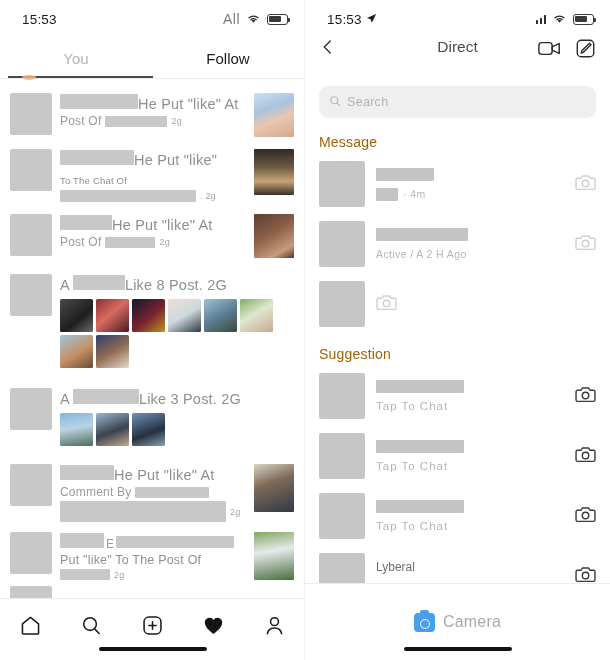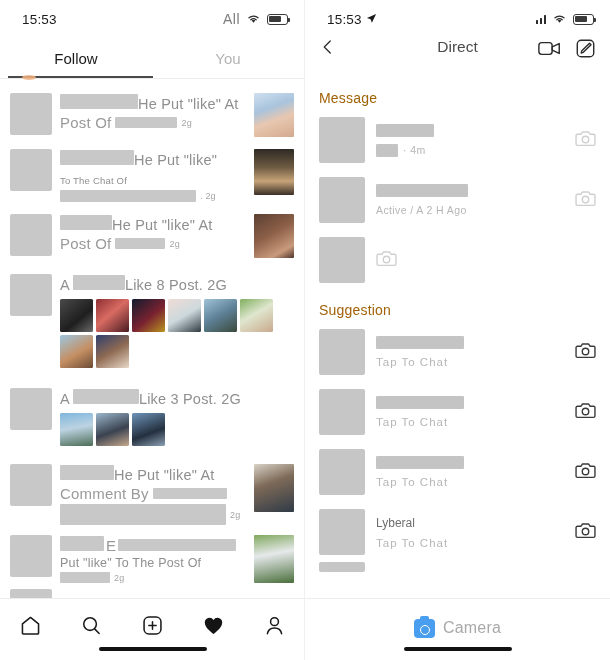--- a/index.html
+++ b/index.html
@@ -48,21 +48,21 @@
 
   
   .feed { height: 533px; overflow: hidden; padding-top: 8px; }
   .act { display: flex; padding: 6px 10px 6px 10px; align-items: flex-start; }
   .avatar { width: 42px; height: 42px; background: #c8c8c8; border-radius: 2px; flex: 0 0 42px; }
   .act-body { flex: 1; min-width: 0; padding-left: 8px; padding-top: 1px; }
   .line { display: flex; flex-wrap: wrap; align-items: baseline; gap: 0; }
   .redact { display: inline-block; background: #c8c8c8; height: 13px; vertical-align: middle; border-radius: 1px; }
   .redact.tall { height: 15px; }
   .txt { font-size: 14.5px; color: #8f8f8f; letter-spacing: .2px; white-space: nowrap; }
-  .txt.sm { font-size: 15px; color: #9a9a9a; }
+  .txt.sm { font-size: 12px; color: #9a9a9a; }
   .txt.xs { font-size: 9px; color: #a5a5a5; }
   .thumb { width: 40px; height: 44px; flex: 0 0 40px; margin-left: 6px; border-radius: 1px;
            background-size: cover; background-position: center; }
   .act-sub { margin-top: 2px; display: flex; align-items: center; gap: 4px; flex-wrap: wrap; }
 
   
   .grid { display: flex; flex-wrap: wrap; gap: 3px; margin-top: 6px; }
   .gph { width: 33px; height: 33px; border-radius: 1.5px; background-size: cover; background-position: center; }
 
   
@@ -95,23 +95,23 @@
   .drow { display: flex; align-items: center; padding: 7px 14px; gap: 11px; }
   .dav { width: 46px; height: 46px; background: #c6c6c6; flex: 0 0 46px; border-radius: 2px; }
   .dtext { flex: 1; min-width: 0; }
   .dname { height: 13px; background: #c4c4c4; border-radius: 1px; }
   .dsub { margin-top: 7px; display: flex; align-items: center; gap: 5px; }
   .dsub-txt { font-size: 10.5px; color: #b6b6b6; letter-spacing: .4px; white-space: nowrap; }
   .dname-txt { font-size: 12px; color: #6e6e6e; }
   .dsub-chip { width: 22px; height: 13px; background: #c4c4c4; border-radius: 1px; }
 
   .camera-bottom {
-    position: absolute; left: 0; bottom: 0; width: 305px; height: 62px;
+    position: absolute; left: 0; bottom: 0; width: 305px; height: 77px;
     border-top: 1px solid #ededed; background: #fff;
-    display: flex; align-items: flex-start; justify-content: center; padding-top: 20px; gap: 8px;
+    display: flex; align-items: flex-start; justify-content: center; padding-top: 29px; gap: 8px;
   }
   .cam-label { font-size: 16px; color: #a9a9a9; letter-spacing: .2px; }
   .cam-blue {
     width: 21px; height: 19px; border-radius: 4px;
     background: #4a9ef0; position: relative;
   }
   .cam-blue::before {
     content:""; position:absolute; left:6px; top:-3px; width:9px; height:4px;
     background:#4a9ef0; border-radius:2px 2px 0 0;
   }
@@ -138,22 +138,22 @@
               <path d="M5.1 7.4a4.6 4.6 0 0 1 5.8 0" stroke="#2b2b2b" stroke-width="1.4" fill="none" stroke-linecap="round"></path>
             </svg>
         </span>
         <span class="batt">
             <span></span>
           </span>
       </div>
     </div>
 
     <div class="tabs">
+      <div class="tab">You</div>
       <div class="tab active">Follow</div>
-      <div class="tab">You</div>
       <div class="tab-underline"></div>
       <div class="tab-dot"></div>
     </div>
     <div class="tabs-hairline"></div>
 
     <div class="feed">
 
       <div class="act">
         <div class="avatar"></div>
         <div class="act-body">
@@ -371,20 +371,31 @@
         </span>
         <span>
           <svg width="21" height="21" viewBox="0 0 24 24" fill="none" stroke="#2b2b2b" stroke-width="1.6" stroke-linejoin="round">
               <rect x="2.6" y="2.6" width="18.8" height="18.8" rx="4.4"></rect>
               <path d="M16.6 5.9 18.3 7.6 9.5 16.4l-2.4.7.7-2.4z"></path>
             </svg>
         </span>
       </div>
     </div>
 
+    <div class="searchwrap">
+      <div class="searchbar">
+        <span>
+          <svg width="12" height="12" viewBox="0 0 24 24" fill="none" stroke="#bcbcbc" stroke-width="2.4" stroke-linecap="round">
+              <circle cx="10.5" cy="10.5" r="7"></circle>
+              <path d="M15.8 15.8 21 21"></path>
+            </svg>
+        </span>
+        <span class="search-ph">Search</span>
+      </div>
+    </div>
 
     <div class="sect">Message</div>
 
     <div class="drow">
       <div class="dav"></div>
       <div class="dtext">
         <div class="dname" style="width:58px"></div>
         <div class="dsub">
           <span class="dsub-chip"></span>
           <span class="dsub-txt">· 4m</span>

